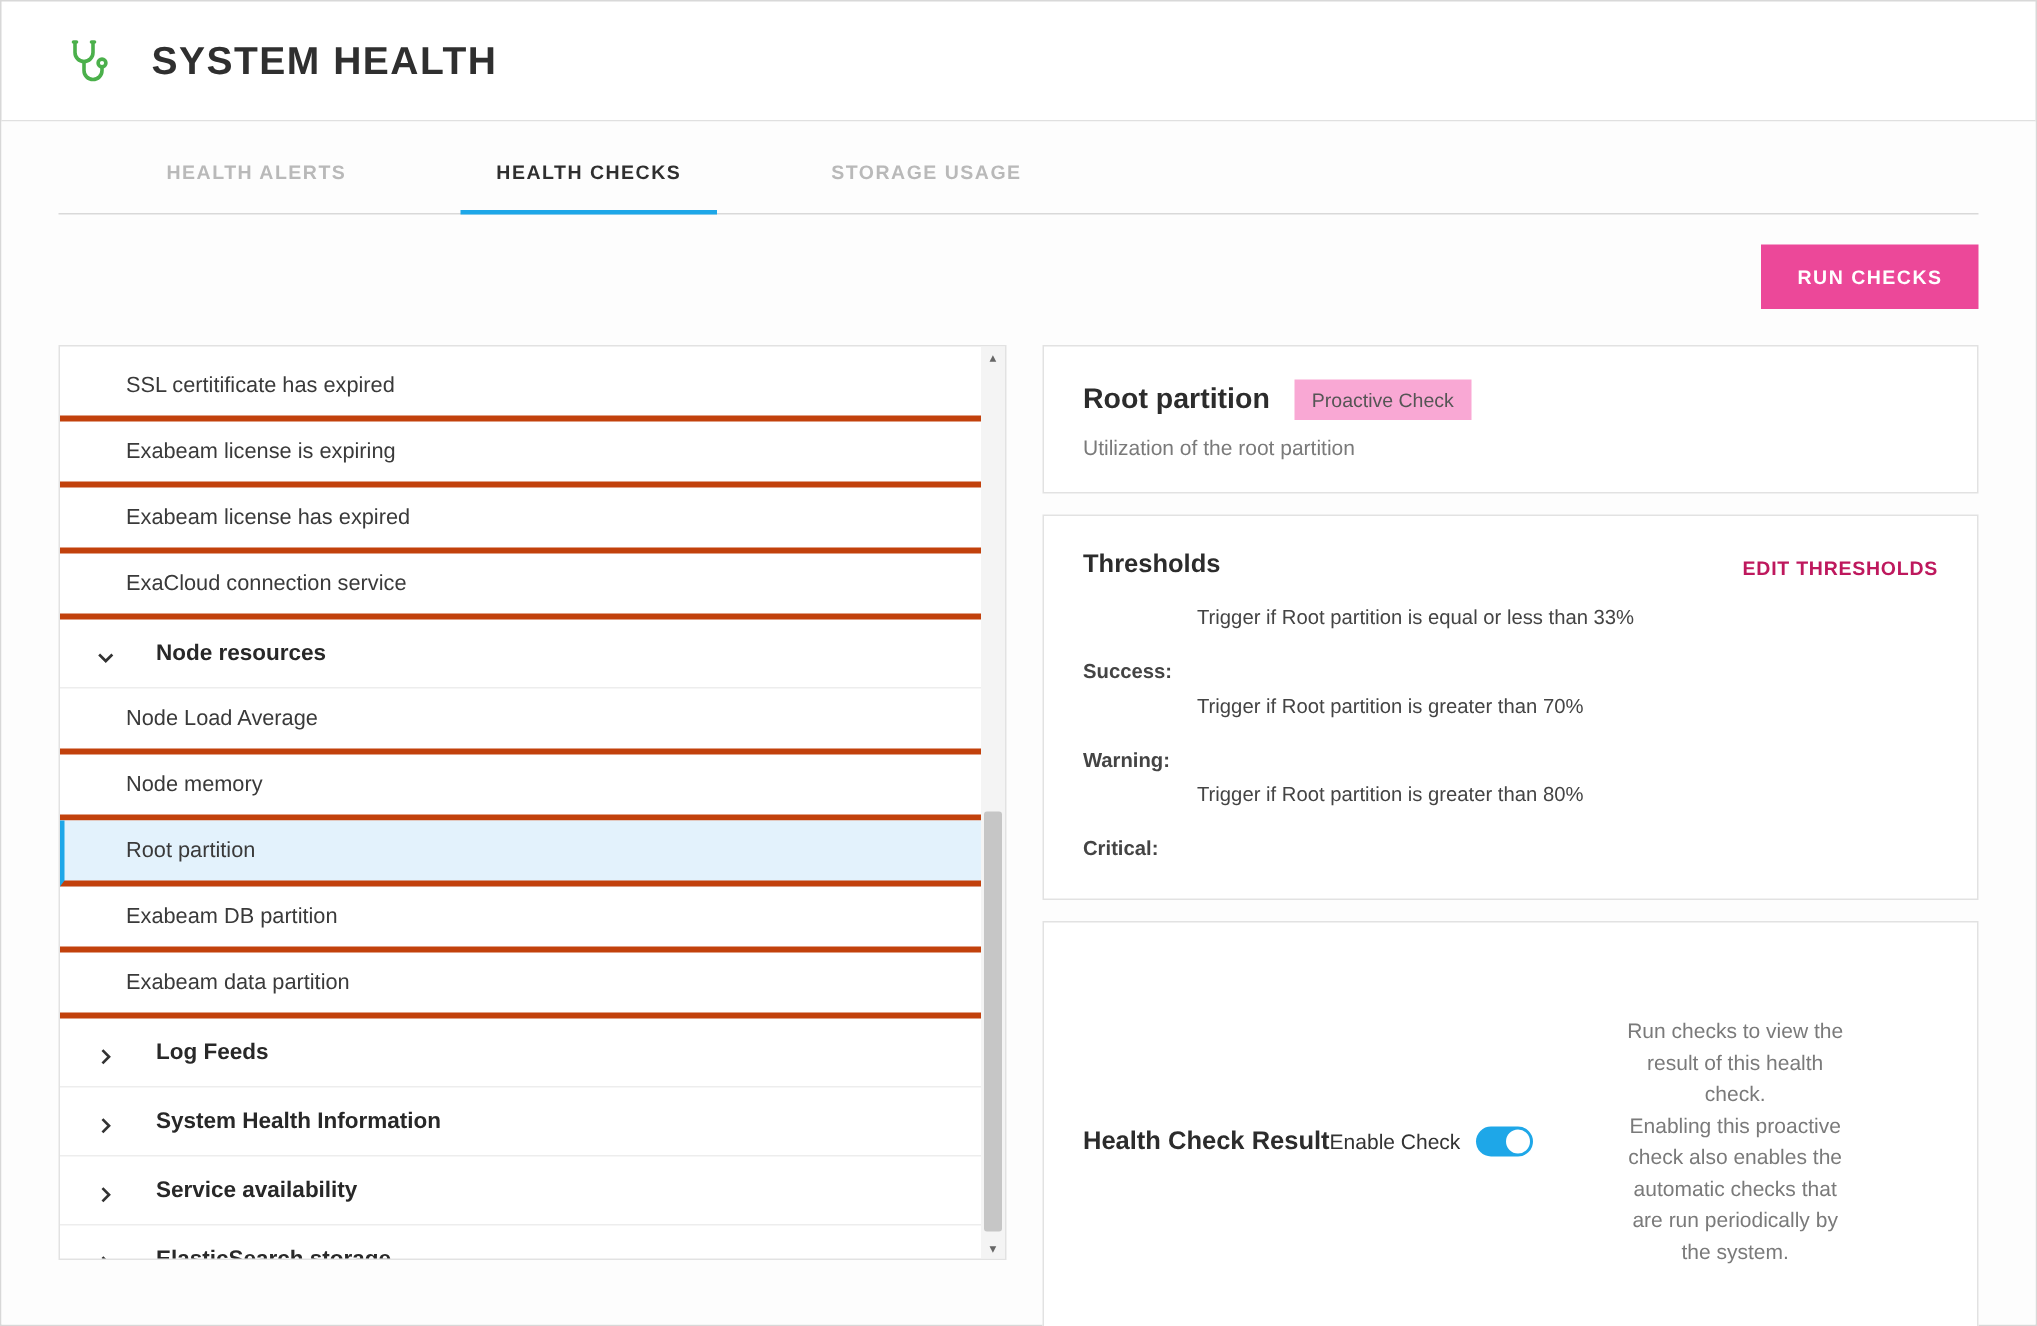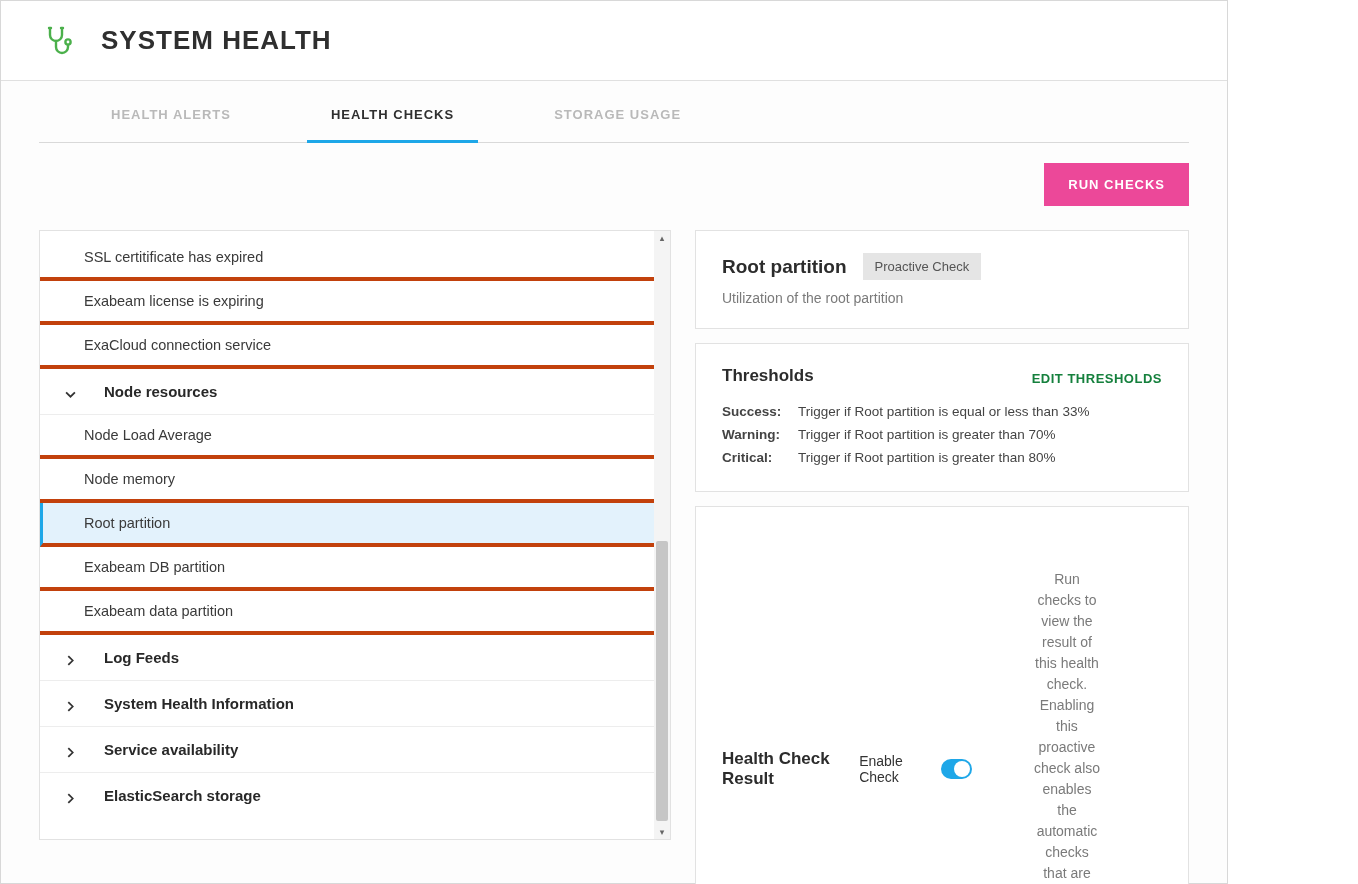--- a/index.html
+++ b/index.html
@@ -1,17 +1,17 @@
 <!DOCTYPE html>
 <html><head>
 <meta charset="utf-8">
 <style>
   * { box-sizing: border-box; margin: 0; padding: 0; }
   html, body { width: 1358px; height: 884px; font-family: "Segoe UI", Arial, sans-serif; color: #333; background:#fff; }
-  .outer { width:1228px; height:884px; border:1px solid #d8d8d8; position:relative; }
+  .outer { width:1358px; height:884px; border:1px solid #d8d8d8; position:relative; }
   
   .header { height:80px; border-bottom:1px solid #e0e0e0; display:flex; align-items:center; padding:0 40px; }
   .logo { width:34px; height:34px; margin-right:26px; display:flex; align-items:center; justify-content:center; }
   .page-title { font-size:26px; font-weight:700; letter-spacing:1px; color:#2f2f2f; font-family:"Arial Narrow", Arial, sans-serif; }
   
   .body { padding:0 38px 0 38px; height:calc(100% - 80px); background:#fdfdfd; position:relative; }
   
   .tabs { display:flex; gap:0; border-bottom:1px solid #d9d9d9; height:62px; align-items:flex-end; padding-left:48px; }
   .tab { font-size:13px; font-weight:700; letter-spacing:1px; color:#b9b9b9; padding:0 24px 20px 24px; cursor:pointer; position:relative;text-align:center; }
   .tab.active { color:#2f2f2f; }
@@ -34,27 +34,27 @@
   .leaf { padding:12px 10px 12px 44px; font-size:14.5px; color:#3a3a3a; border-bottom:4px solid #c2410c; cursor:pointer; }
   .leaf.first { padding-top:18px; }
   .leaf.selected { background:#e3f2fc; border-left:3px solid #1ea7e8; padding-left:41px; }
   .group { padding:14px 10px 14px 24px; font-size:15px; font-weight:600; color:#282828; border-bottom:1px solid #ededed; cursor:pointer; display:flex; align-items:flex-end; gap:28px; }
   .group.noborder { border-bottom:none; }
   .chev { width:12px; display:inline-flex; justify-content:center; }
   
   .card { border:1px solid #e2e2e2; background:#fff; padding:22px 26px; }
   .detail-title-row { display:flex; align-items:center; gap:16px; margin-bottom:10px; }
   .detail-title { font-size:19px; font-weight:700; color:#2c2c2c; }
-  .badge { background:#e5e5e5; color:#555; font-size:13px; padding:6px 12px; }
+  .badge { background:#f9a8d4; color:#555; font-size:13px; padding:6px 12px; }
   .detail-sub { font-size:14px; color:#7a7a7a; }
   .thresh-head { display:flex; justify-content:space-between; align-items:flex-end; margin-bottom:14px; }
   .thresh-title { font-size:17px; font-weight:700; color:#2c2c2c; }
-  .edit-link { font-size:13px; font-weight:700; letter-spacing:0.5px; color:#15803d; cursor:pointer; }
+  .edit-link { font-size:13px; font-weight:700; letter-spacing:0.5px; color:#be185d; cursor:pointer; }
   .thresh-row { display:flex; gap:14px; font-size:13.5px; color:#444; padding:4px 0; }
-  .thresh-label { font-weight:700; width:62px; }
+  .thresh-label { font-weight:700; width:62px;margin-top:36px; }
   .result-card { flex:1; display:flex; flex-direction:row; }
   .result-head { display:flex; justify-content:space-between; align-items:center; }
   .result-title { font-size:17px; font-weight:700; color:#2c2c2c; }
   .toggle-wrap { display:flex; align-items:center; gap:10px; }
   .toggle-label { font-size:14px; color:#333; }
   .toggle { width:38px; height:20px; background:#1ea7e8; border-radius:10px; position:relative; cursor:pointer; }
   .toggle::after { content:""; position:absolute; width:16px; height:16px; background:#fff; border-radius:50%; top:2px; right:2px; }
   .result-body { flex:1; display:flex; flex-direction:column; align-items:center; justify-content:center; text-align:center; color:#7a7a7a; font-size:14px; line-height:1.5; padding:40px 60px; }
 </style>
 </head>
@@ -86,20 +86,21 @@
     <div class="actions-row">
       <button class="run-btn">RUN CHECKS</button>
     </div>
 
     <div class="cols">
 
       <div class="left-panel">
         <div class="tree">
           <div class="leaf first">SSL certitificate has expired</div>
           <div class="leaf">Exabeam license is expiring</div>
+          <div class="leaf">Exabeam license has expired</div>
           <div class="leaf">ExaCloud connection service</div>
 
           <div class="group">
             <span class="chev">
               <svg width="11" height="11" viewBox="0 0 10 10">
                   <path d="M1 3 L5 7 L9 3" fill="none" stroke="#333" stroke-width="1.6"></path>
                 </svg>
             </span>
             <span>Node resources</span>
           </div>

